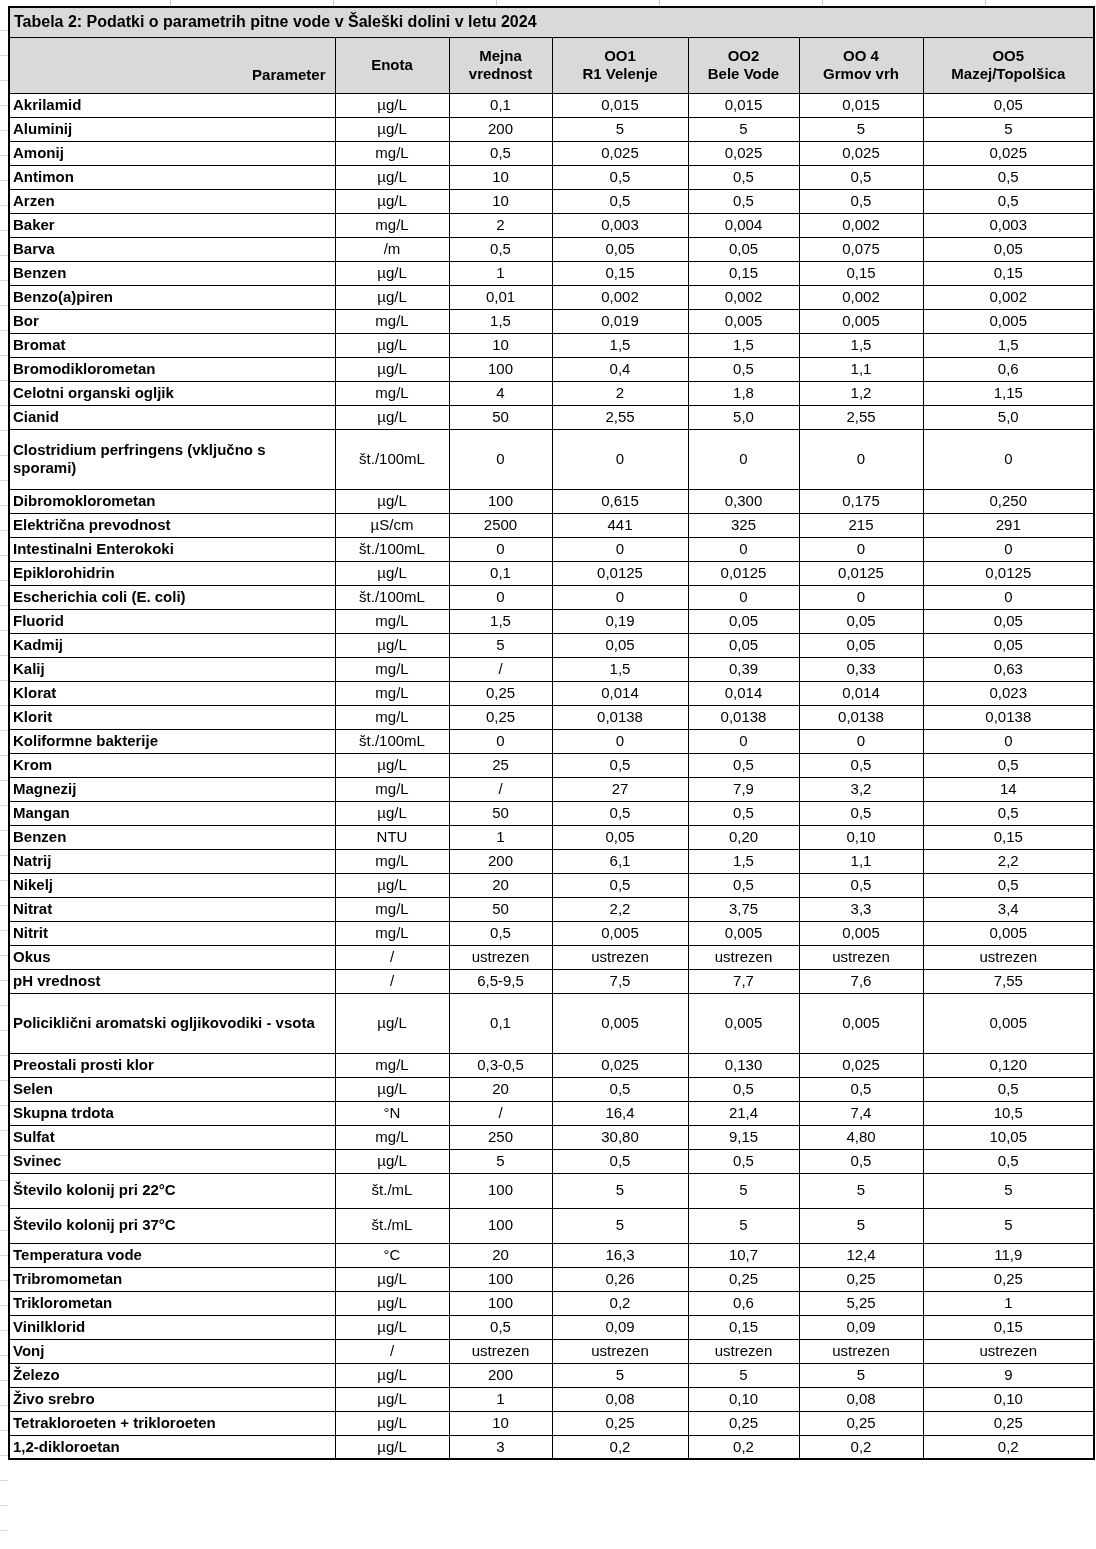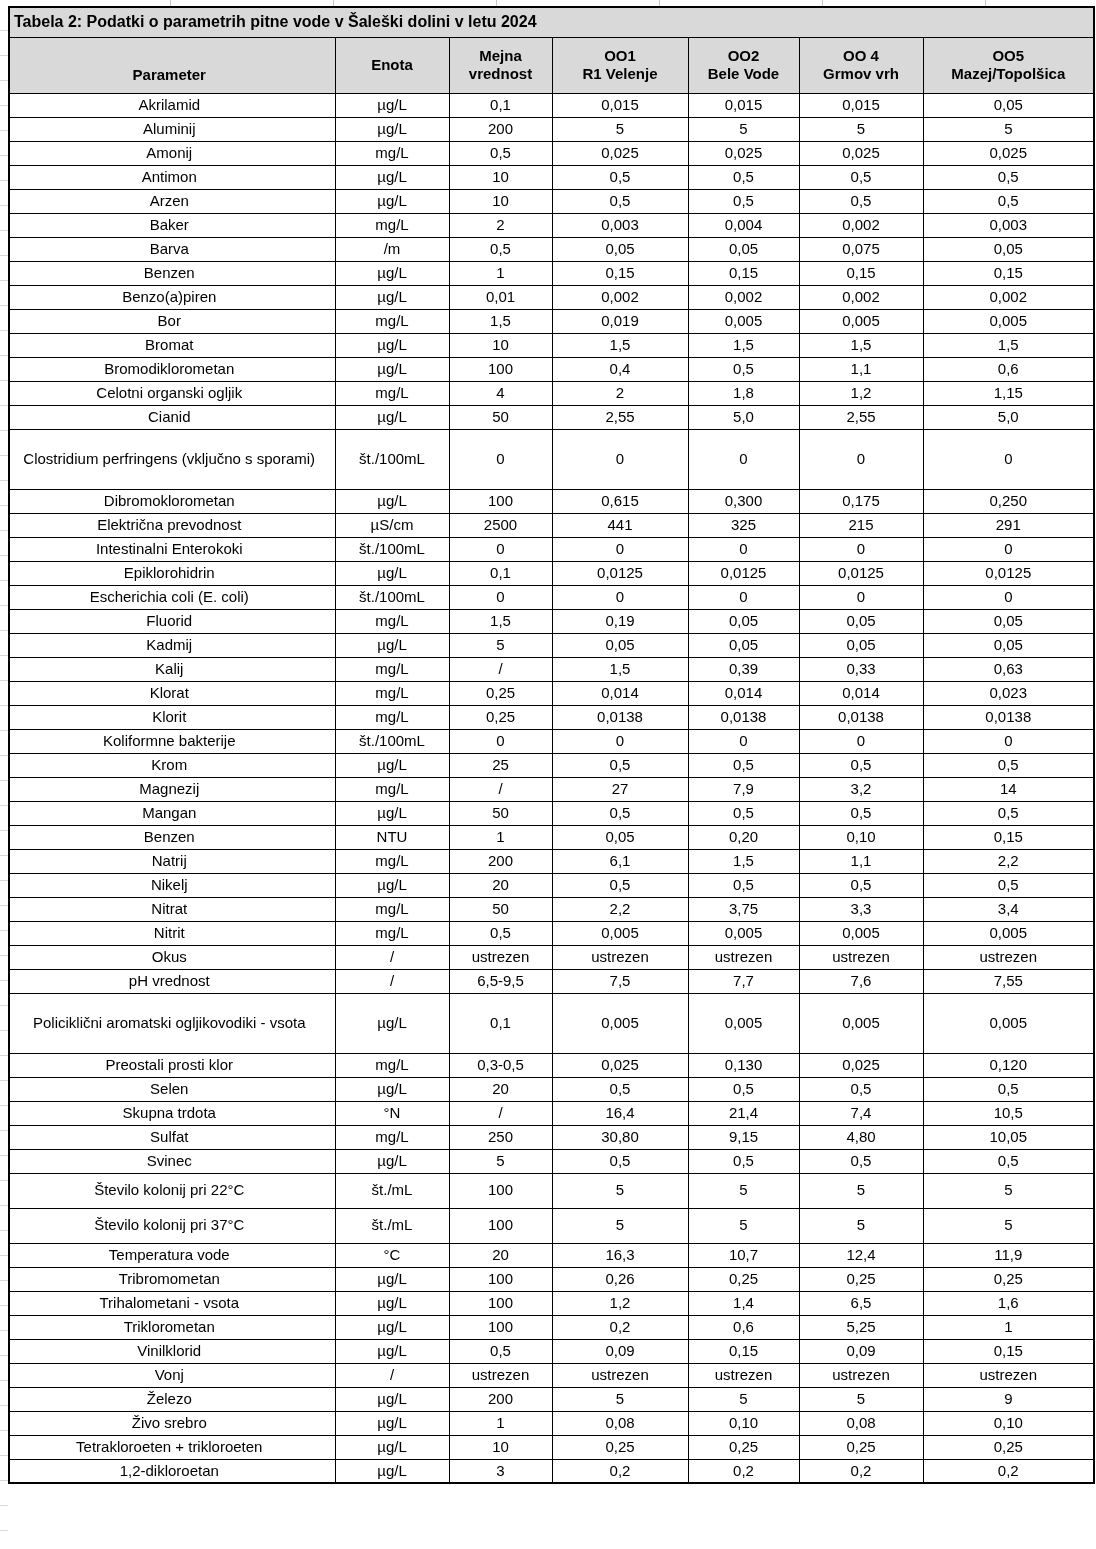--- a/index.html
+++ b/index.html
@@ -61,35 +61,36 @@
   }
   tr.header-row { height: 56px; }
   tr.header-row th {
     background: #d9d9d9;
     font-weight: bold;
     text-align: center;
     vertical-align: middle;
     white-space: pre-line;
   }
   tr.header-row th.col-parameter {
+    text-align: right;
     padding-right: 9px;
     vertical-align: bottom;
     padding-bottom: 8px;
   }
   tbody tr.row-s { height: 24px; }
   tbody tr.row-m { height: 35px; }
   tbody tr.row-l { height: 60px; }
   tbody td {
     text-align: center;
     vertical-align: middle;
     background: #ffffff;
   }
   tbody td.col-parameter {
-    text-align: center;
-    font-weight: normal;
+    text-align: left;
+    font-weight: bold;
     padding-right: 9px;
   }
 </style>
 </head>
 <body>
 
 <div class="page">
   <div class="gutter-top"></div>
   <div class="gutter-left"></div>
 
@@ -531,29 +532,20 @@
         <tr class="row-s">
           <td class="col-parameter">Tribromometan</td>
           <td class="col-enota">µg/L</td>
           <td class="col-mejna">100</td>
           <td class="col-oo1">0,26</td>
           <td class="col-oo2">0,25</td>
           <td class="col-oo4">0,25</td>
           <td class="col-oo5">0,25</td>
         </tr>
         <tr class="row-s">
-          <td class="col-parameter">Trihalometani - vsota</td>
-          <td class="col-enota">µg/L</td>
-          <td class="col-mejna">100</td>
-          <td class="col-oo1">1,2</td>
-          <td class="col-oo2">1,4</td>
-          <td class="col-oo4">6,5</td>
-          <td class="col-oo5">1,6</td>
-        </tr>
-        <tr class="row-s">
           <td class="col-parameter">Triklorometan</td>
           <td class="col-enota">µg/L</td>
           <td class="col-mejna">100</td>
           <td class="col-oo1">0,2</td>
           <td class="col-oo2">0,6</td>
           <td class="col-oo4">5,25</td>
           <td class="col-oo5">1</td>
         </tr>
         <tr class="row-s">
           <td class="col-parameter">Vinilklorid</td>

